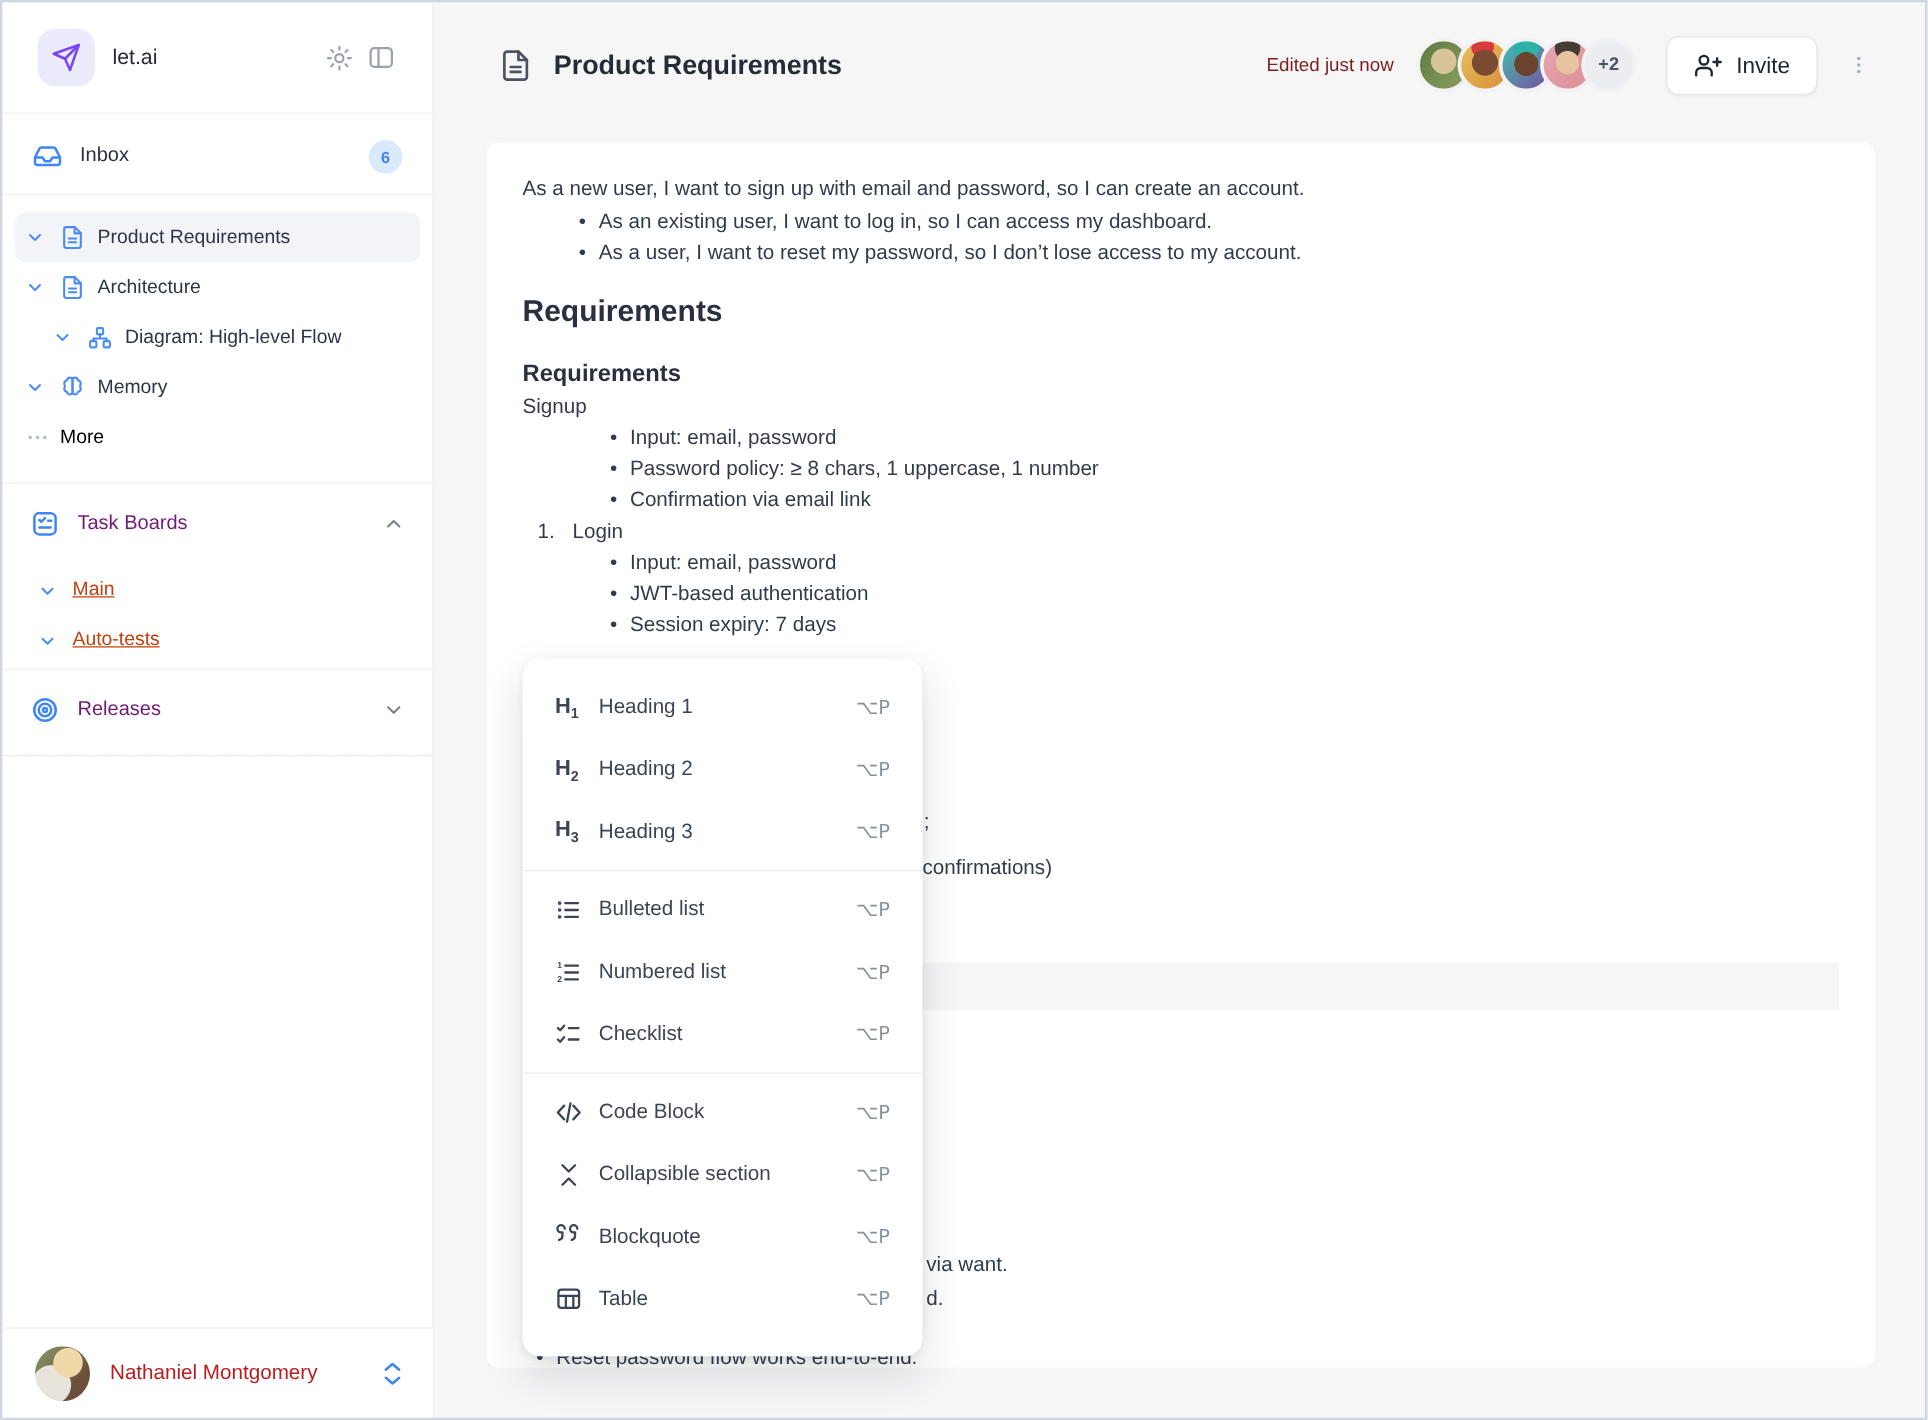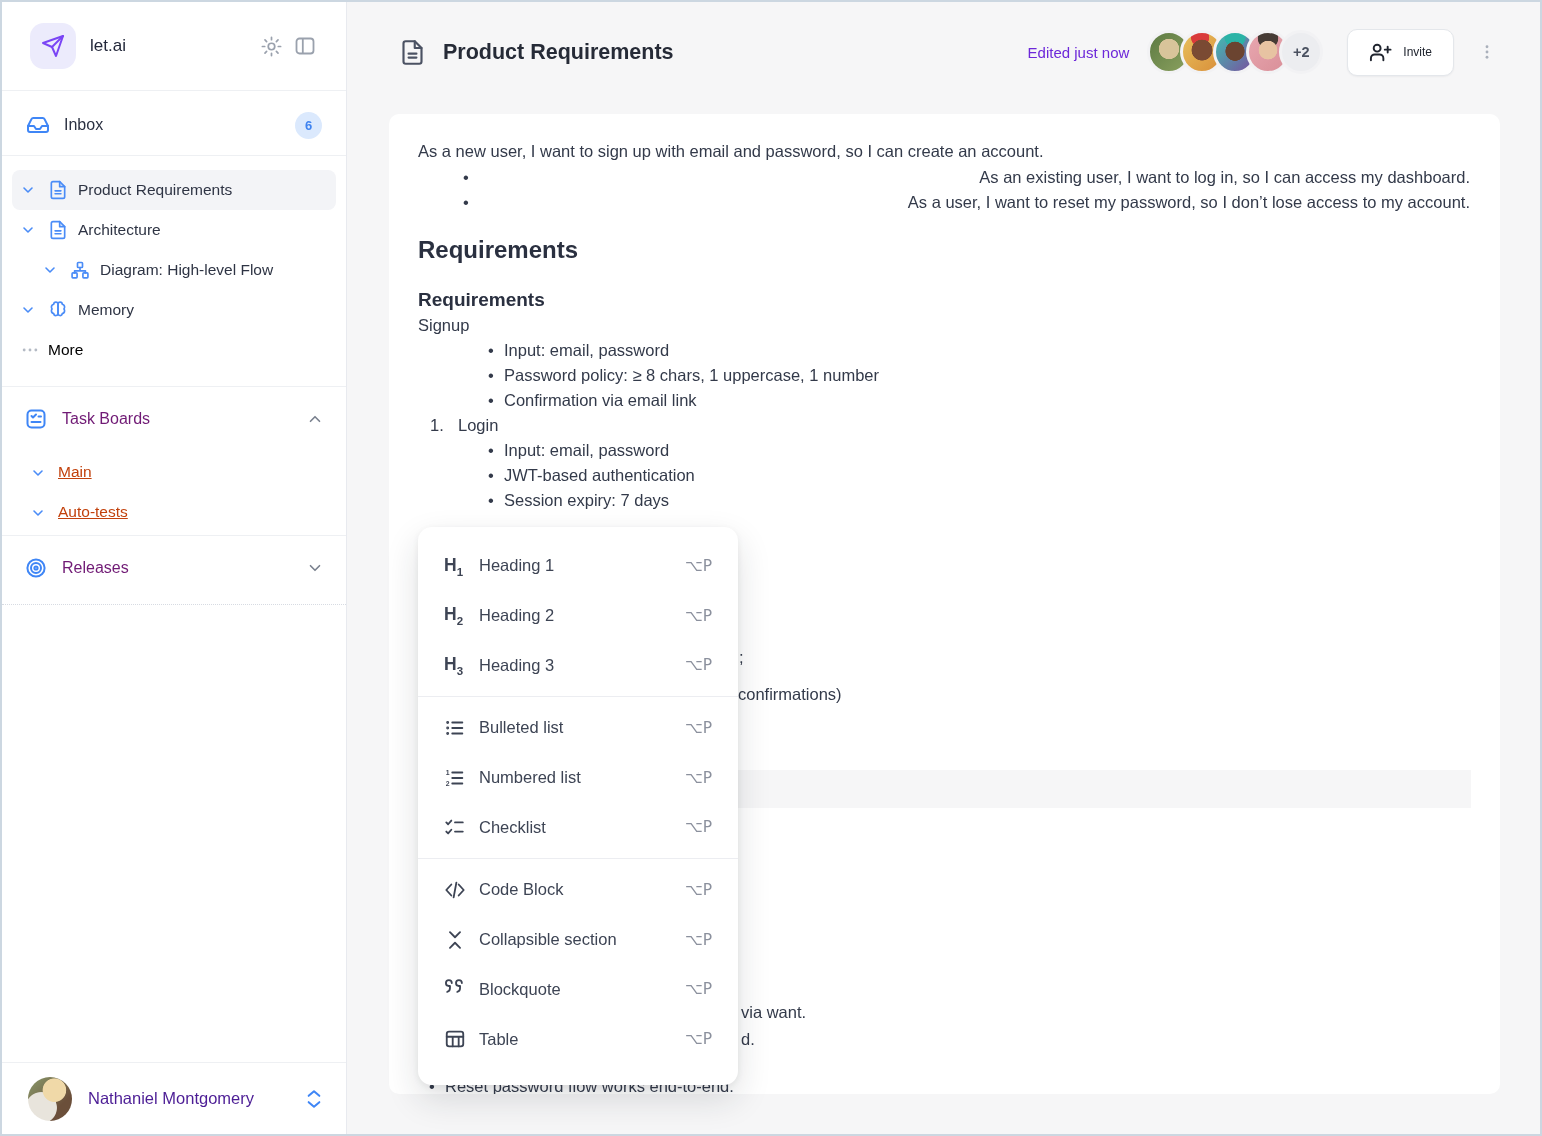--- a/index.html
+++ b/index.html
@@ -45,45 +45,45 @@
   .srow { height:40px; display:flex; align-items:flex-end; padding:0 8px 0 14px; border-radius:8px; font-size:15.5px; color:#c2410c; cursor:pointer;text-decoration:underline; }
   .srow .chev { color:#4a8cf7; width:28px; display:flex; }
 
   .releases-wrap { padding:10px 14px 14px 14px; border-bottom:1px dotted #d7dbe2; }
 
   .user-foot { position:absolute; left:0; right:0; bottom:0; height:72px; border-top:1px solid #eef0f3; background:#fff; display:flex; align-items:center; padding:0 24px 0 26px; cursor:pointer; }
   .user-av { width:44px; height:44px; border-radius:50%; background:
       radial-gradient(circle at 60% 30%, #f0d9a8 0 28%, transparent 30%),
       radial-gradient(circle at 30% 70%, #e8e4dc 0 35%, transparent 37%),
       linear-gradient(135deg,#8a9a6b,#6b4f3a 70%); }
-  .user-name { font-size:16.5px; color:#4c1d95; margin-left:16px; flex:1; }
+  .user-name { font-size:16.5px; color:#b91c1c; margin-left:16px; flex:1; }
   .updown { color:#3f86f6; display:flex; flex-direction:column; gap:2px; }
 
   
   .main { flex:1; background:#f6f6f7; position:relative; }
   .doc-head { height:100px; display:flex; align-items:center; padding:0 44px 0 52px; }
   .doc-head-icon { color:#4b5263; display:flex; }
   .doc-title { font-size:21.5px; font-weight:700; color:#262b37; margin-left:17px; }
   .head-right { margin-left:auto; display:flex; align-items:center; }
-  .edited { font-size:15px; color:#6d28d9; margin-right:18px; }
+  .edited { font-size:15px; color:#7f1d1d; margin-right:18px; }
   .avatars { display:flex; align-items:center; }
   .av { width:44px; height:44px; border-radius:50%; border:3px solid #f2f2f4; margin-left:-11px; }
   .av:first-child { margin-left:0; }
   .av1 { background:radial-gradient(circle at 50% 42%, #d8c49a 0 34%, transparent 36%), linear-gradient(135deg,#5d7a43,#8aa05e); }
   .av2 { background:radial-gradient(circle at 50% 45%, #7a4a33 0 36%, transparent 38%), radial-gradient(circle at 45% 12%, #d93a3a 0 22%, transparent 24%), linear-gradient(135deg,#e8c05c,#d98f3a); }
   .av3 { background:radial-gradient(circle at 50% 48%, #6b4430 0 34%, transparent 36%), radial-gradient(circle at 50% 10%, #2ab3a6 0 26%, transparent 28%), linear-gradient(135deg,#3fc0b2,#7a4f9e); }
   .av4 { background:radial-gradient(circle at 50% 45%, #e7c3a2 0 32%, transparent 34%), radial-gradient(circle at 50% 14%, #463b35 0 26%, transparent 28%), linear-gradient(135deg,#e8a7b0,#d98f98); }
   .plus2 { width:44px; height:44px; border-radius:50%; border:3px solid #f2f2f4; margin-left:-11px; background:#ecedf0; color:#4a5160; font-size:14.5px; font-weight:600; display:flex; align-items:center; justify-content:center; }
-  .invite-btn { margin-left:24px; height:47px; padding:0 21px; background:#fff; border:1px solid #e4e7eb; border-radius:10px; display:flex; align-items:center; gap:11px; font-size:12px; color:#20252f; cursor:pointer; box-shadow:0 1px 2px rgba(16,24,40,.05); }
+  .invite-btn { margin-left:24px; height:47px; padding:0 21px; background:#fff; border:1px solid #e4e7eb; border-radius:10px; display:flex; align-items:center; gap:11px; font-size:18px; color:#20252f; cursor:pointer; box-shadow:0 1px 2px rgba(16,24,40,.05); }
   .kebab { margin-left:24px; color:#aab0bb; display:flex; cursor:pointer; }
 
   .card { position:absolute; left:42px; right:40px; top:112px; bottom:40px; background:#fff; border-radius:10px; overflow:hidden; }
   .content { padding:25px 30px 0 29px; font-size:16.5px; line-height:25px; color:#333a4a; }
   .content p { margin:0; }
-  ul.lv1 { list-style:none; margin:1px 0 16px 0; padding:0 0 0 45px;text-align:right; }
+  ul.lv1 { list-style:none; margin:1px 0 16px 0; padding:0 0 0 45px; }
   ul.lv2 { list-style:none; margin:0; padding:0 0 0 70px; }
   ul.lv1 > li, ul.lv2 > li { position:relative; padding-left:16px; }
   ul.lv1 > li::before, ul.lv2 > li::before { content:"•"; position:absolute; left:0; top:0; color:#333a4a; }
   .h2 { margin:19px 0 0 0; font-size:24px; line-height:32px; font-weight:700; color:#2a3040; }
   .h3 { margin:21px 0 0 0; font-size:19px; line-height:26px; font-weight:700; color:#2a3040; }
   .para { margin-top:16px; }
   .olrow { display:flex; margin-top:0; padding-left:12px; }
   .olnum { width:28px; }
 
   .hl-band { position:absolute; left:29px; right:29px; top:656px; height:38px; background:#f6f6f7; }

